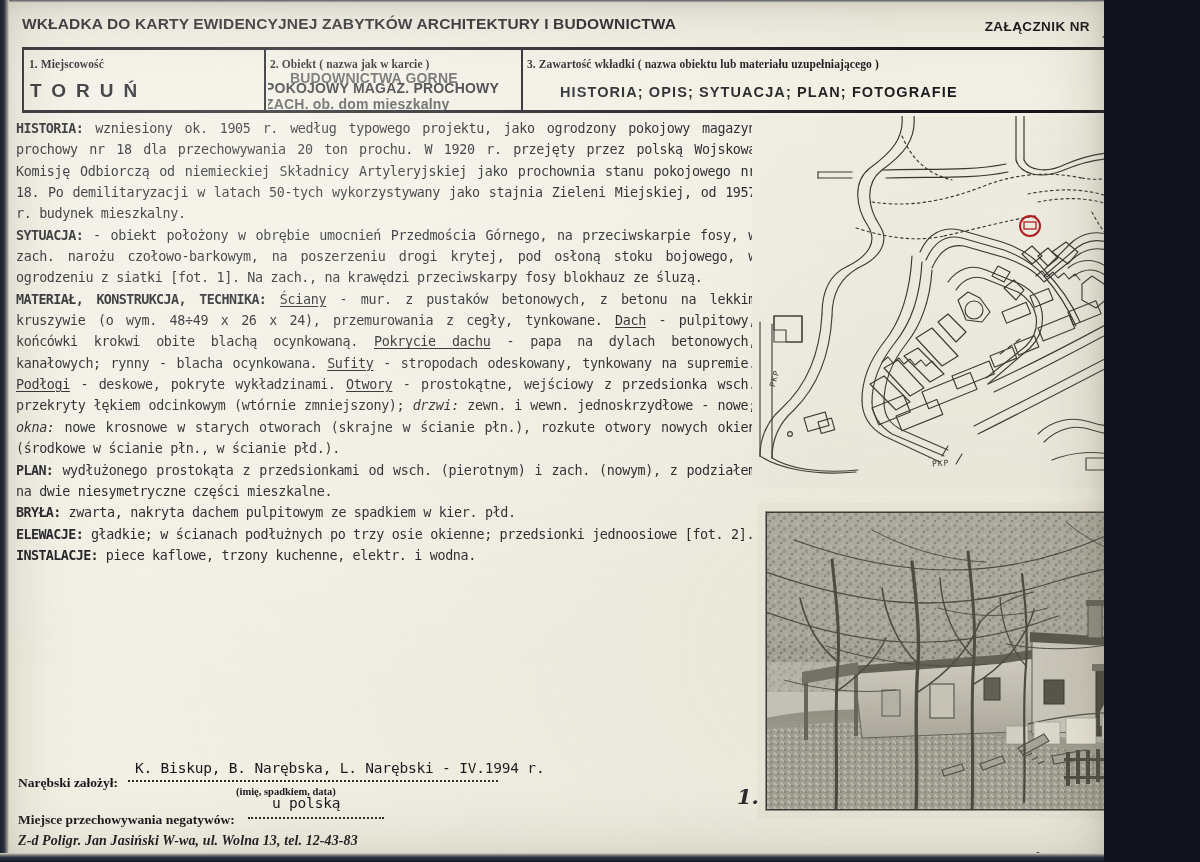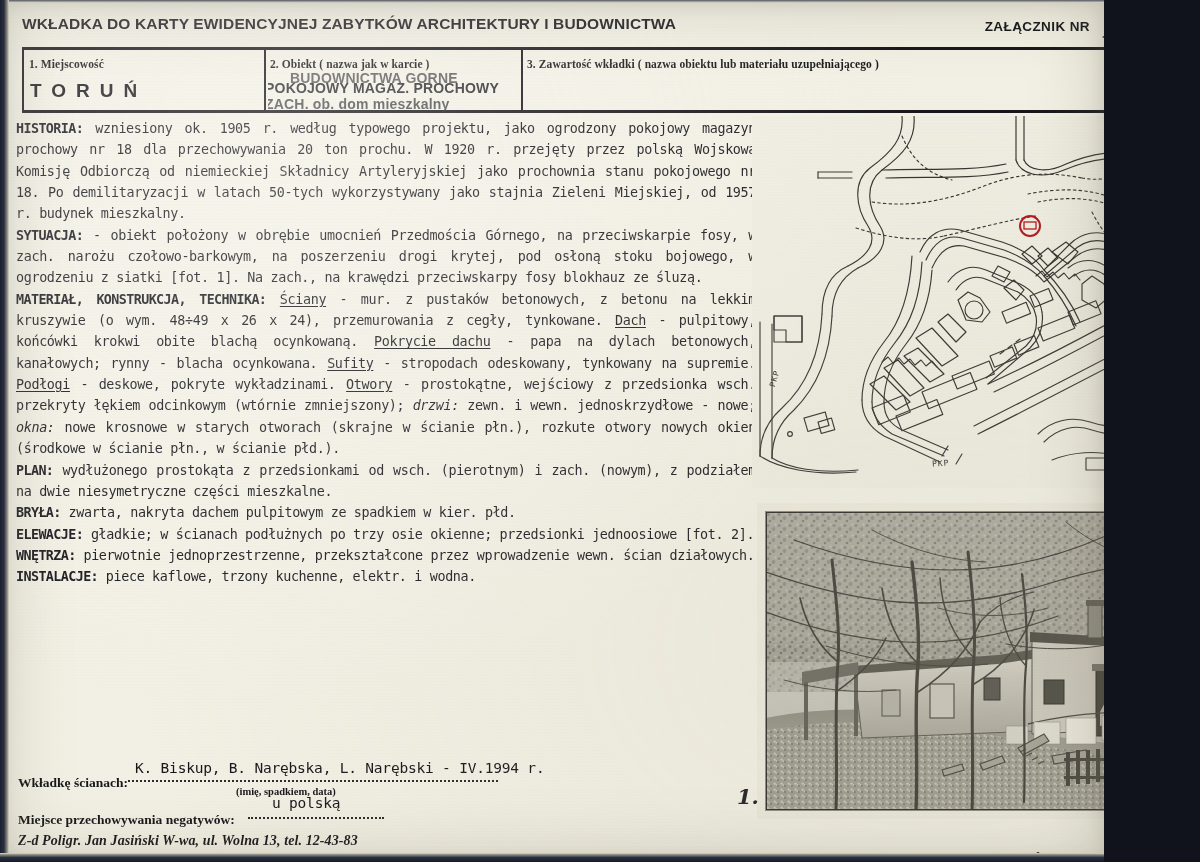--- a/index.html
+++ b/index.html
@@ -125,30 +125,30 @@
   <div class="val-locality">TORUŃ</div>
 
   <div class="cell-label lbl2">2. Obiekt ( nazwa jak w karcie )</div>
   <div class="obj-stack">
     <div class="obj-line obj-l1">BUDOWNICTWA GORNE</div>
     <div class="obj-line obj-l2">POKOJOWY MAGAZ. PROCHOWY</div>
     <div class="obj-line obj-l3">ZACH. ob. dom mieszkalny</div>
   </div>
 
   <div class="cell-label lbl3">3. Zawartość wkładki ( nazwa obiektu lub materiału uzupełniającego )</div>
+  <div class="val-content">HISTORIA; OPIS; SYTUACJA; PLAN; FOTOGRAFIE</div>
 
   <div class="body">
     <p><span class="hd">HISTORIA:</span><span> wzniesiony ok. 1905 r. według typowego projektu, jako ogrodzony  pokojowy magazyn prochowy nr 18  dla przechowywania 20 ton prochu.  W 1920 r. przejęty  przez  polską Wojskową Komisję Odbiorczą  od niemieckiej Składnicy Artyleryjskiej  jako prochownia stanu pokojowego nr 18. Po demilitaryzacji w latach 50-tych wykorzystywany jako stajnia Zieleni Miejskiej, od 1957 r. budynek mieszkalny.</span></p>
     <p><span class="hd">SYTUACJA:</span><span> - obiekt położony w obrębie umocnień Przedmościa Górnego, na przeciwskarpie fosy,  w zach. narożu czołowo-barkowym,  na poszerzeniu drogi krytej,  pod osłoną stoku bojowego,  w ogrodzeniu z siatki [fot. 1]. Na zach., na krawędzi przeciwskarpy fosy blokhauz ze śluzą.</span></p>
     <p><span class="hd">MATERIAŁ, KONSTRUKCJA, TECHNIKA:</span>
       <u>Ściany</u><span> - mur. z pustaków betonowych, z betonu na lekkim kruszywie (o wym. 48÷49 x 26 x 24), przemurowania z cegły, tynkowane. </span><u>Dach</u><span> - pulpitowy, końcówki krokwi obite blachą ocynkowaną.  </span><u>Pokrycie dachu</u><span> - papa na dylach betonowych, kanałowych; rynny - blacha ocynkowana.  </span><u>Sufity</u><span> - stropodach odeskowany, tynkowany na supremie. </span><u>Podłogi</u><span> - deskowe, pokryte wykładzinami. </span><u>Otwory</u><span> - prostokątne, wejściowy  z  przedsionka wsch.  przekryty łękiem odcinkowym  (wtórnie zmniejszony); </span><i>drzwi:</i><span> zewn. i wewn. jednoskrzydłowe - nowe; </span><i>okna:</i><span> nowe krosnowe  w  starych otworach (skrajne w ścianie płn.), rozkute otwory nowych okien (środkowe w ścianie płn., w ścianie płd.).</span></p>
     <p><span class="hd">PLAN:</span><span>  wydłużonego  prostokąta  z przedsionkami od wsch. (pierotnym) i zach. (nowym), z podziałem na dwie niesymetryczne części mieszkalne.</span></p>
     <p><span class="hd">BRYŁA:</span><span> zwarta, nakryta dachem pulpitowym ze spadkiem w kier. płd.</span></p>
     <p><span class="hd">ELEWACJE:</span><span>  gładkie; w ścianach podłużnych po trzy osie okienne; przedsionki jednoosiowe [fot. 2].</span></p>
-    <p><span class="hd">WNĘTRZA:</span><span> pierwotnie jednoprzestrzenne, przekształcone przez wprowadzenie wewn. ścian działowych.</span></p>
     <p><span class="hd">INSTALACJE:</span><span> piece kaflowe, trzony kuchenne, elektr. i wodna.</span></p>
   </div>
 
   <div class="map">
     <svg width="444" height="372" viewBox="0 0 444 372">
       <g fill="none" stroke="#34332f" stroke-width="1.15" stroke-linejoin="round" stroke-linecap="round">
 
         <path d="M150 0 C152 22 140 36 118 52 C100 66 104 92 116 110 C126 126 116 140 96 150"></path>
         <path d="M162 0 C164 24 152 38 130 54 C112 68 116 92 128 110 C138 126 128 142 106 152"></path>
         <path d="M96 150 C78 158 70 176 70 198"></path>
@@ -401,21 +401,21 @@
 
       <g opacity=".2">
         <rect width="424" height="298" fill="none"></rect>
         <path d="M0 0 L424 298" stroke="#fff" stroke-width=".3" opacity=".2"></path>
       </g>
       <rect width="424" height="298" fill="none" stroke="#2e2c28" stroke-width="2"></rect>
     </svg>
   </div>
   <div class="photo-num">1.</div>
 
-  <div class="ft ft-lab1">Wkładkę ścianach:</div>
+  <div class="ft ft-lab1">Narębski założył:</div>
   <div class="ft ft-val1">K. Biskup, B. Narębska, L. Narębski - IV.1994 r.</div>
   <div class="ft-dots1" style="position:absolute;"></div>
   <div class="ft ft-sub1">(imię, spadkiem, data)</div>
 
   <div class="ft ft-lab2">Miejsce przechowywania negatywów:</div>
   <div class="ft ft-val2">u polską</div>
   <div class="ft-dots2" style="position:absolute;"></div>
 
   <div class="ft ft-impr">Z-d Poligr. Jan Jasiński W-wa, ul. Wolna 13, tel. 12-43-83</div>
   <div class="ft ft-wzor">Wzór ODZ 1978 r.</div>

